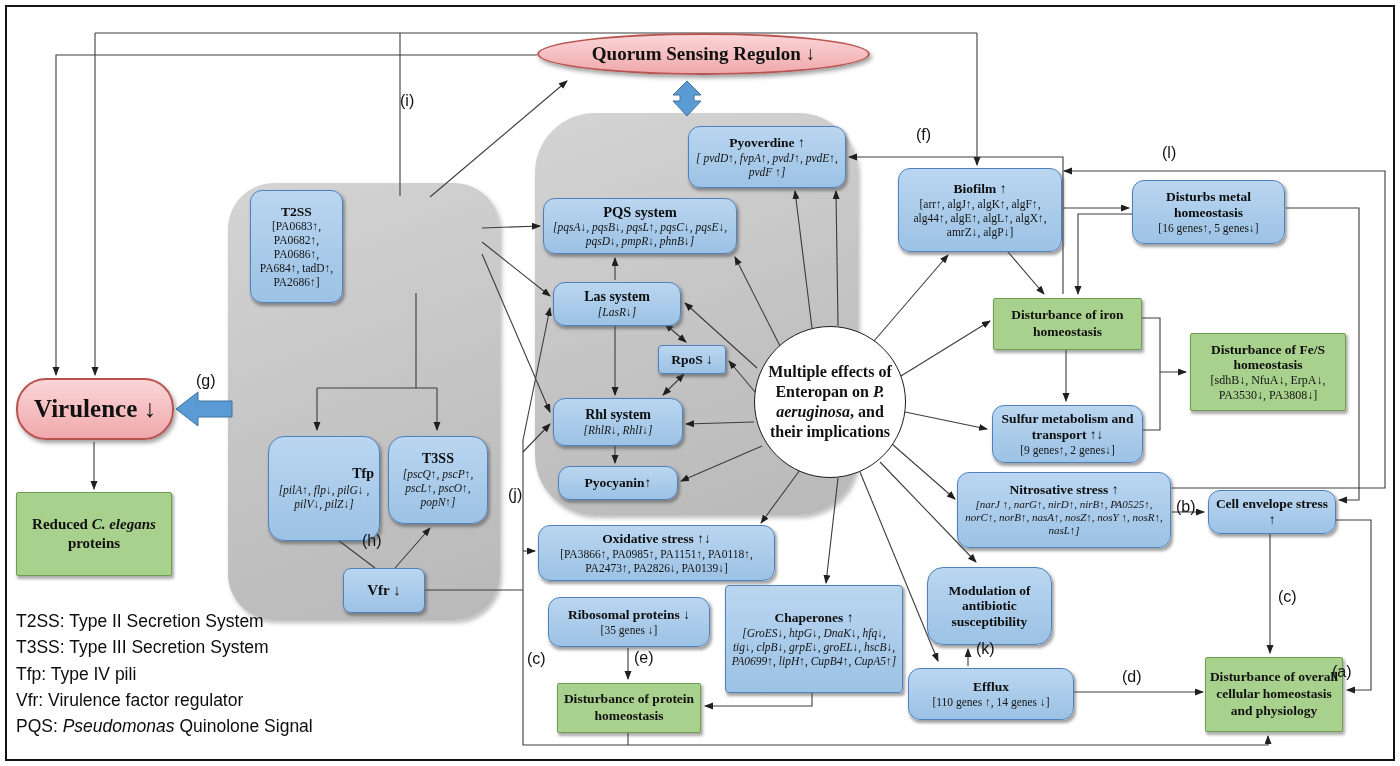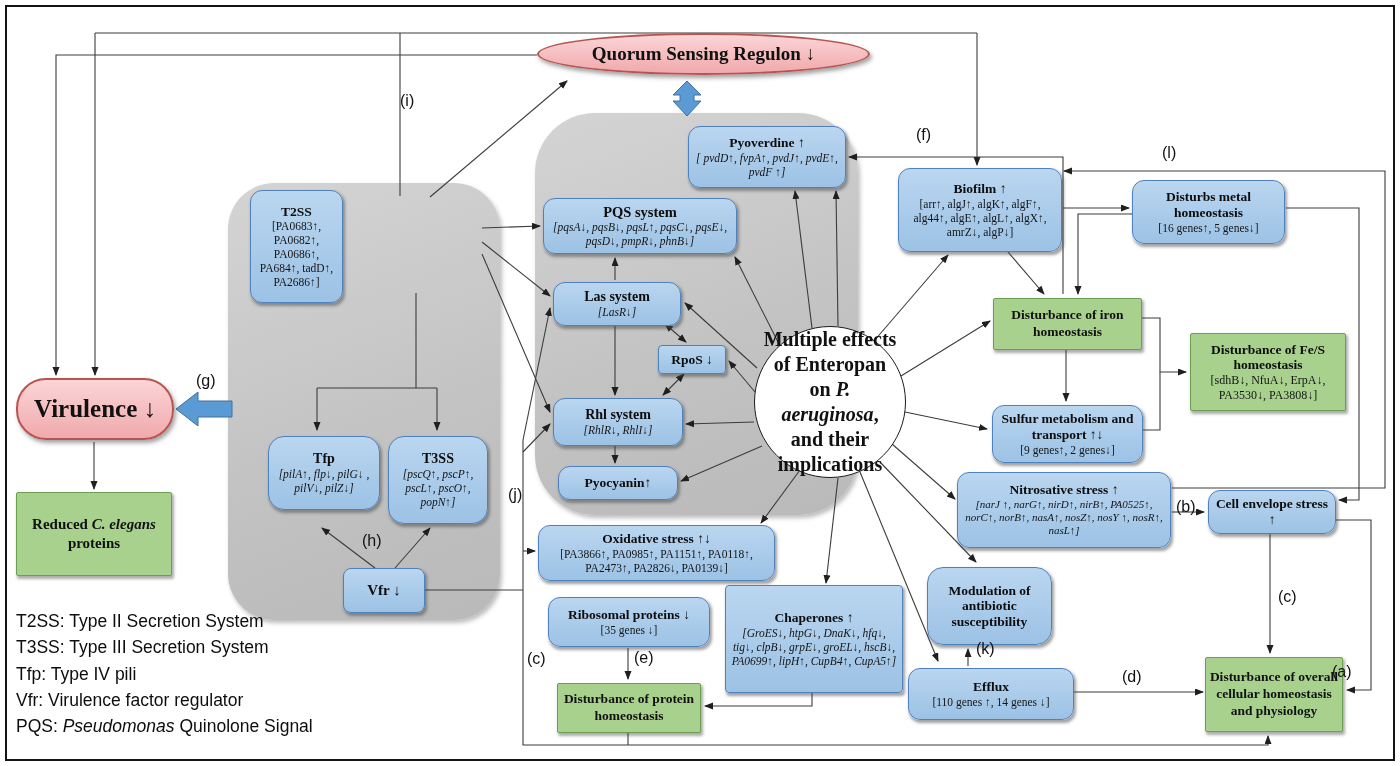--- a/index.html
+++ b/index.html
@@ -19,21 +19,21 @@
   .green{position:absolute;background:#a9d18e;border:1px solid #6d9f52;border-radius:2px;
          display:flex;align-items:center;justify-content:center;text-align:center;
          font-weight:bold;font-size:13.5px;line-height:1.25;padding:3px 0;box-sizing:border-box;
          box-shadow:1.5px 2.5px 3px rgba(70,70,70,.45);z-index:3;}
   .pink{position:absolute;background:linear-gradient(180deg,#fbd5d7 0%,#f0a9ac 100%);
         border:2px solid #b85450;display:flex;align-items:center;justify-content:center;
         text-align:center;font-weight:bold;box-sizing:border-box;
         box-shadow:2px 3px 4px rgba(70,70,70,.5);z-index:3;}
   .circle{position:absolute;left:754px;top:326px;width:152px;height:152px;border-radius:50%;
           background:#fff;border:1.6px solid #1c1c1c;display:flex;align-items:center;
-          justify-content:center;text-align:center;font-weight:bold;font-size:20px;
+          justify-content:center;text-align:center;font-weight:bold;font-size:16px;
           line-height:1.25;padding:8px;box-sizing:border-box;z-index:3;}
   .tag{position:absolute;font-family:"Liberation Sans",sans-serif;font-size:16px;color:#111;z-index:4;}
   .legend{position:absolute;left:16px;top:608px;z-index:4;
           font-family:"Liberation Sans",sans-serif;font-size:17.5px;line-height:1.5;color:#0d0d0d;}
 </style>
 </head>
 <body>
 
 <div id="stage">
   <div class="frame"></div>
@@ -116,21 +116,21 @@
     <span>Quorum Sensing Regulon ↓</span>
   </div>
   <div class="pink" style="left:16px;top:378px;width:158px;height:62px;border-radius:30px;font-size:25px;">
     <span>Virulence ↓</span>
   </div>
 
   <div class="bx" style="left:250px;top:190px;width:93px;height:113px;">
     <div class="bt">T2SS</div>
     <div class="bg">[PA0683↑, PA0682↑, PA0686↑, PA684↑, tadD↑, PA2686↑]</div>
   </div>
-  <div class="bx" style="left:268px;top:436px;width:112px;height:74px;border-radius:16px;">
+  <div class="bx" style="left:268px;top:436px;width:112px;height:105px;border-radius:16px;align-items:flex-end;">
     <div class="bt" style="font-size:14px;">Tfp</div>
     <div class="bg gi">[pilA↑, flp↓, pilG↓ , pilV↓, pilZ↓]</div>
   </div>
   <div class="bx" style="left:388px;top:436px;width:100px;height:88px;border-radius:16px;">
     <div class="bt" style="font-size:14px;">T3SS</div>
     <div class="bg gi">[pscQ↑, pscP↑, pscL↑, pscO↑, popN↑]</div>
   </div>
   <div class="bx" style="left:343px;top:568px;width:82px;height:45px;border-radius:8px;">
     <div class="bt" style="font-size:15px;">Vfr ↓</div>
   </div>

